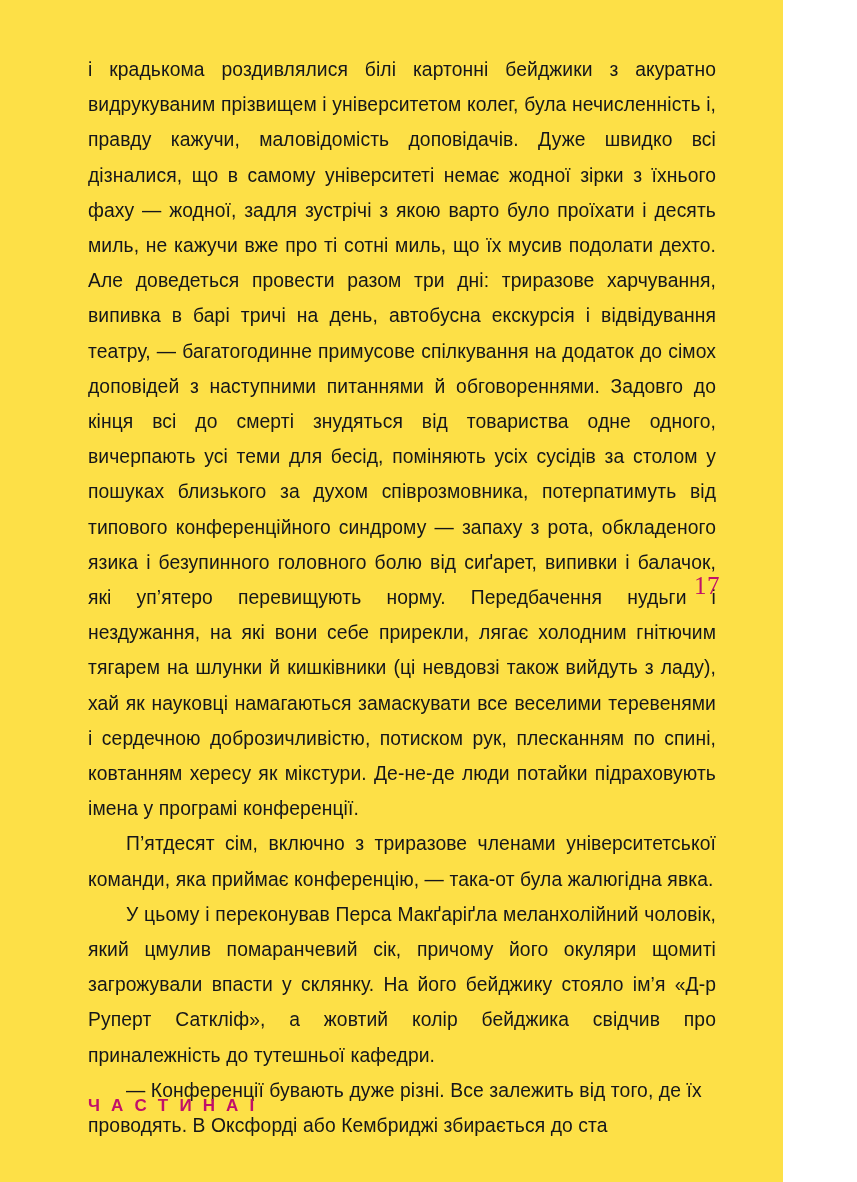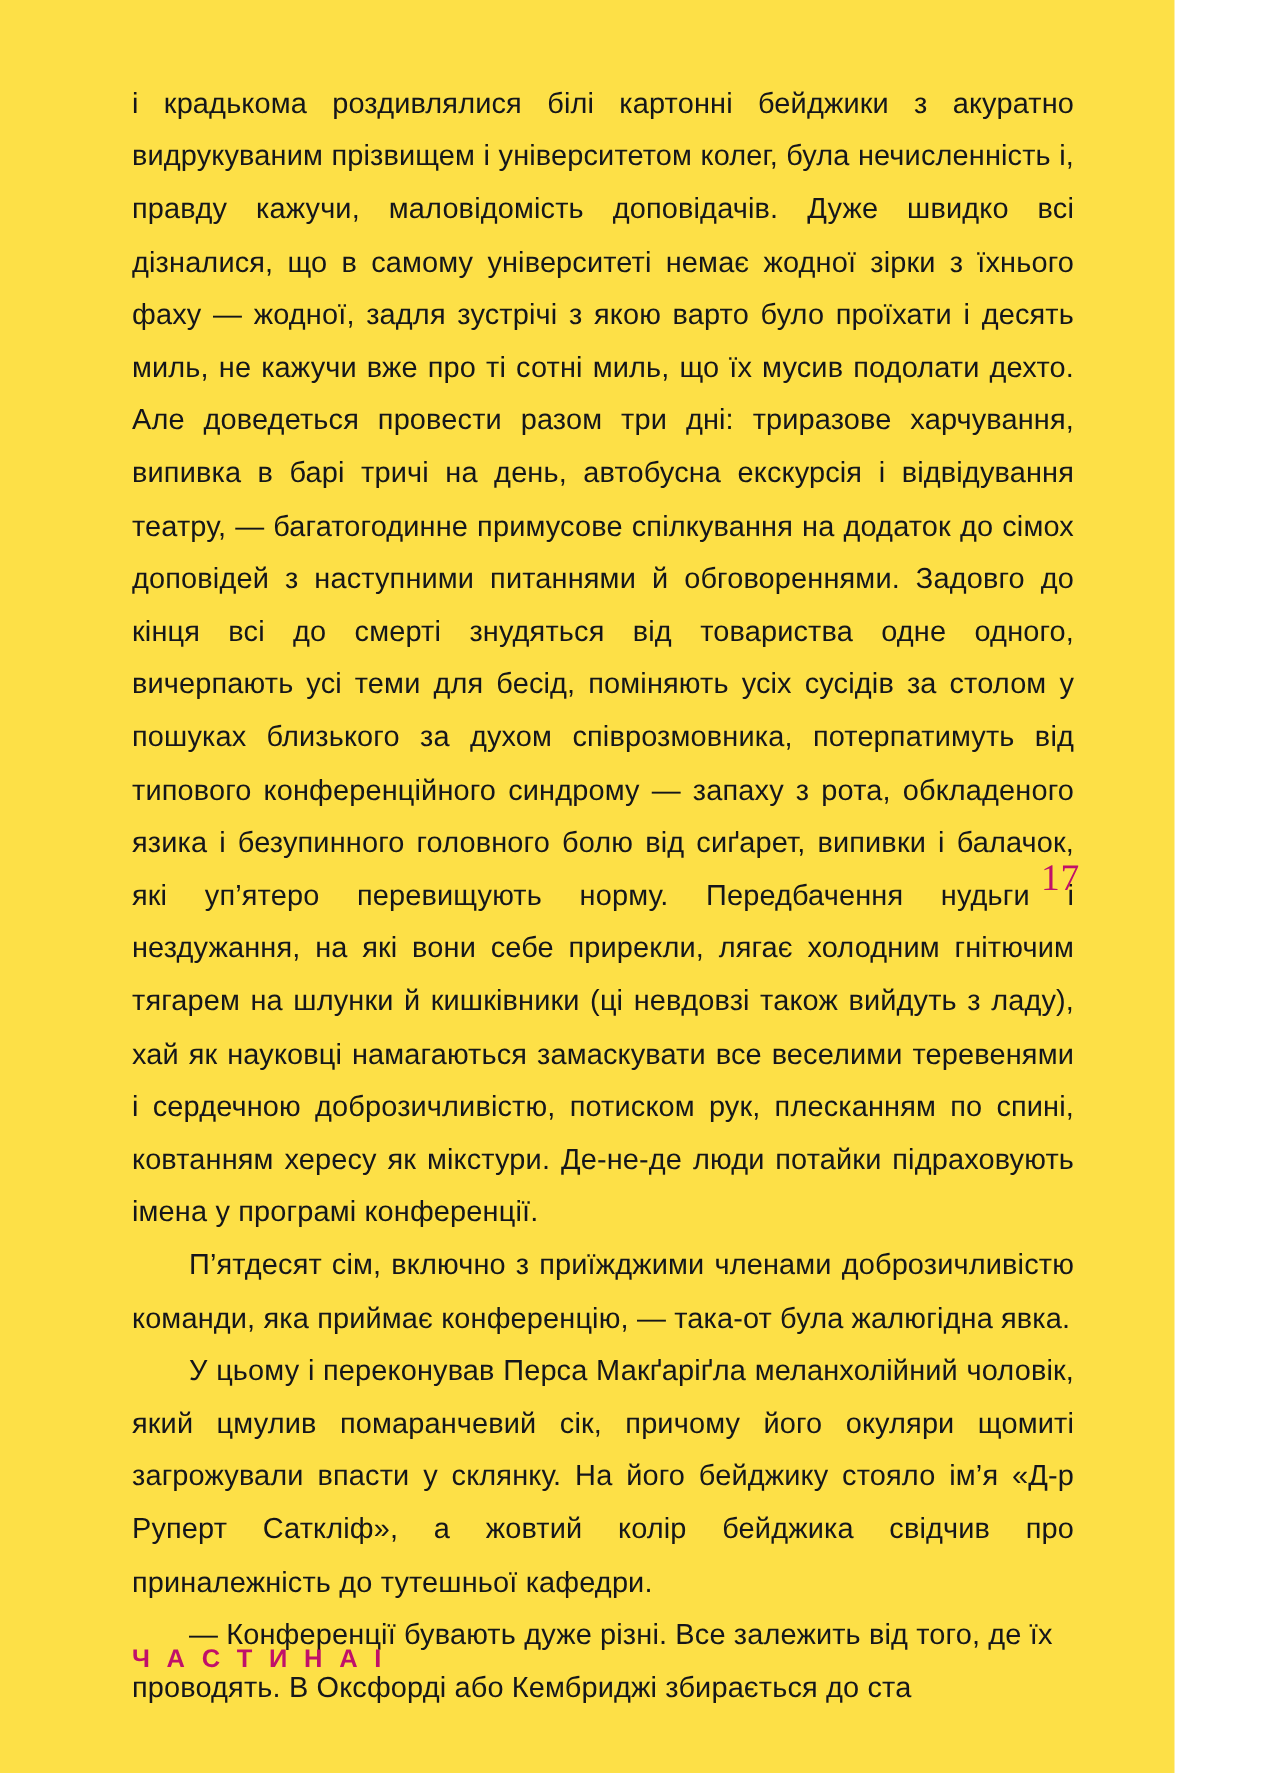--- a/index.html
+++ b/index.html
@@ -57,21 +57,21 @@
     font-family: Liberation Sans, sans-serif;
   }
 </style>
 </head>
 <body>
 
 <div class="page">
 
   <div class="text-column">
     <p class="para">і крадькома роздивлялися білі картонні бейджики з акуратно видрукуваним прізвищем і університетом колег, була нечисленність і, правду кажучи, маловідомість доповідачів. Дуже швидко всі дізналися, що в самому університеті немає жодної зірки з їхнього фаху — жодної, задля зустрічі з якою варто було проїхати і десять миль, не кажучи вже про ті сотні миль, що їх мусив подолати дехто. Але доведеться провести разом три дні: триразове харчування, випивка в барі тричі на день, автобусна екскурсія і відвідування театру, — багатогодинне примусове спілкування на додаток до сімох доповідей з наступними питаннями й обговореннями. Задовго до кінця всі до смерті знудяться від товариства одне одного, вичерпають усі теми для бесід, поміняють усіх сусідів за столом у пошуках близького за духом співрозмовника, потерпатимуть від типового конференційного синдрому — запаху з рота, обкладеного язика і безупинного головного болю від сиґарет, випивки і балачок, які уп’ятеро перевищують норму. Передбачення нудьги і нездужання, на які вони себе прирекли, лягає холодним гнітючим тягарем на шлунки й кишківники (ці невдовзі також вийдуть з ладу), хай як науковці намагаються замаскувати все веселими теревенями і сердечною доброзичливістю, потиском рук, плесканням по спині, ковтанням хересу як мікстури. Де-не-де люди потайки підраховують імена у програмі конференції.</p>
-    <p class="para indent">П’ятдесят сім, включно з приїжджими членами доброзичливістю команди, яка приймає конференцію, — така-от була жалюгідна явка.</p>
+    <p class="para indent">П’ятдесят сім, включно з триразове членами університетської команди, яка приймає конференцію, — така-от була жалюгідна явка.</p>
     <p class="para indent">У цьому і переконував Перса Макґаріґла меланхолійний чоловік, який цмулив помаранчевий сік, причому його окуляри щомиті загрожували впасти у склянку. На його бейджику стояло ім’я «Д-р Руперт Саткліф», а жовтий колір бейджика свідчив про приналежність до тутешньої кафедри.</p>
     <p class="para indent last-loose">— Конференції бувають дуже різні. Все залежить від того, де їх проводять. В Оксфорді або Кембриджі збирається до ста</p>
   </div>
 
   <div class="page-number">17</div>
 
   <div class="footer">Ч А С Т И Н А   І</div>
 
 </div>
 

